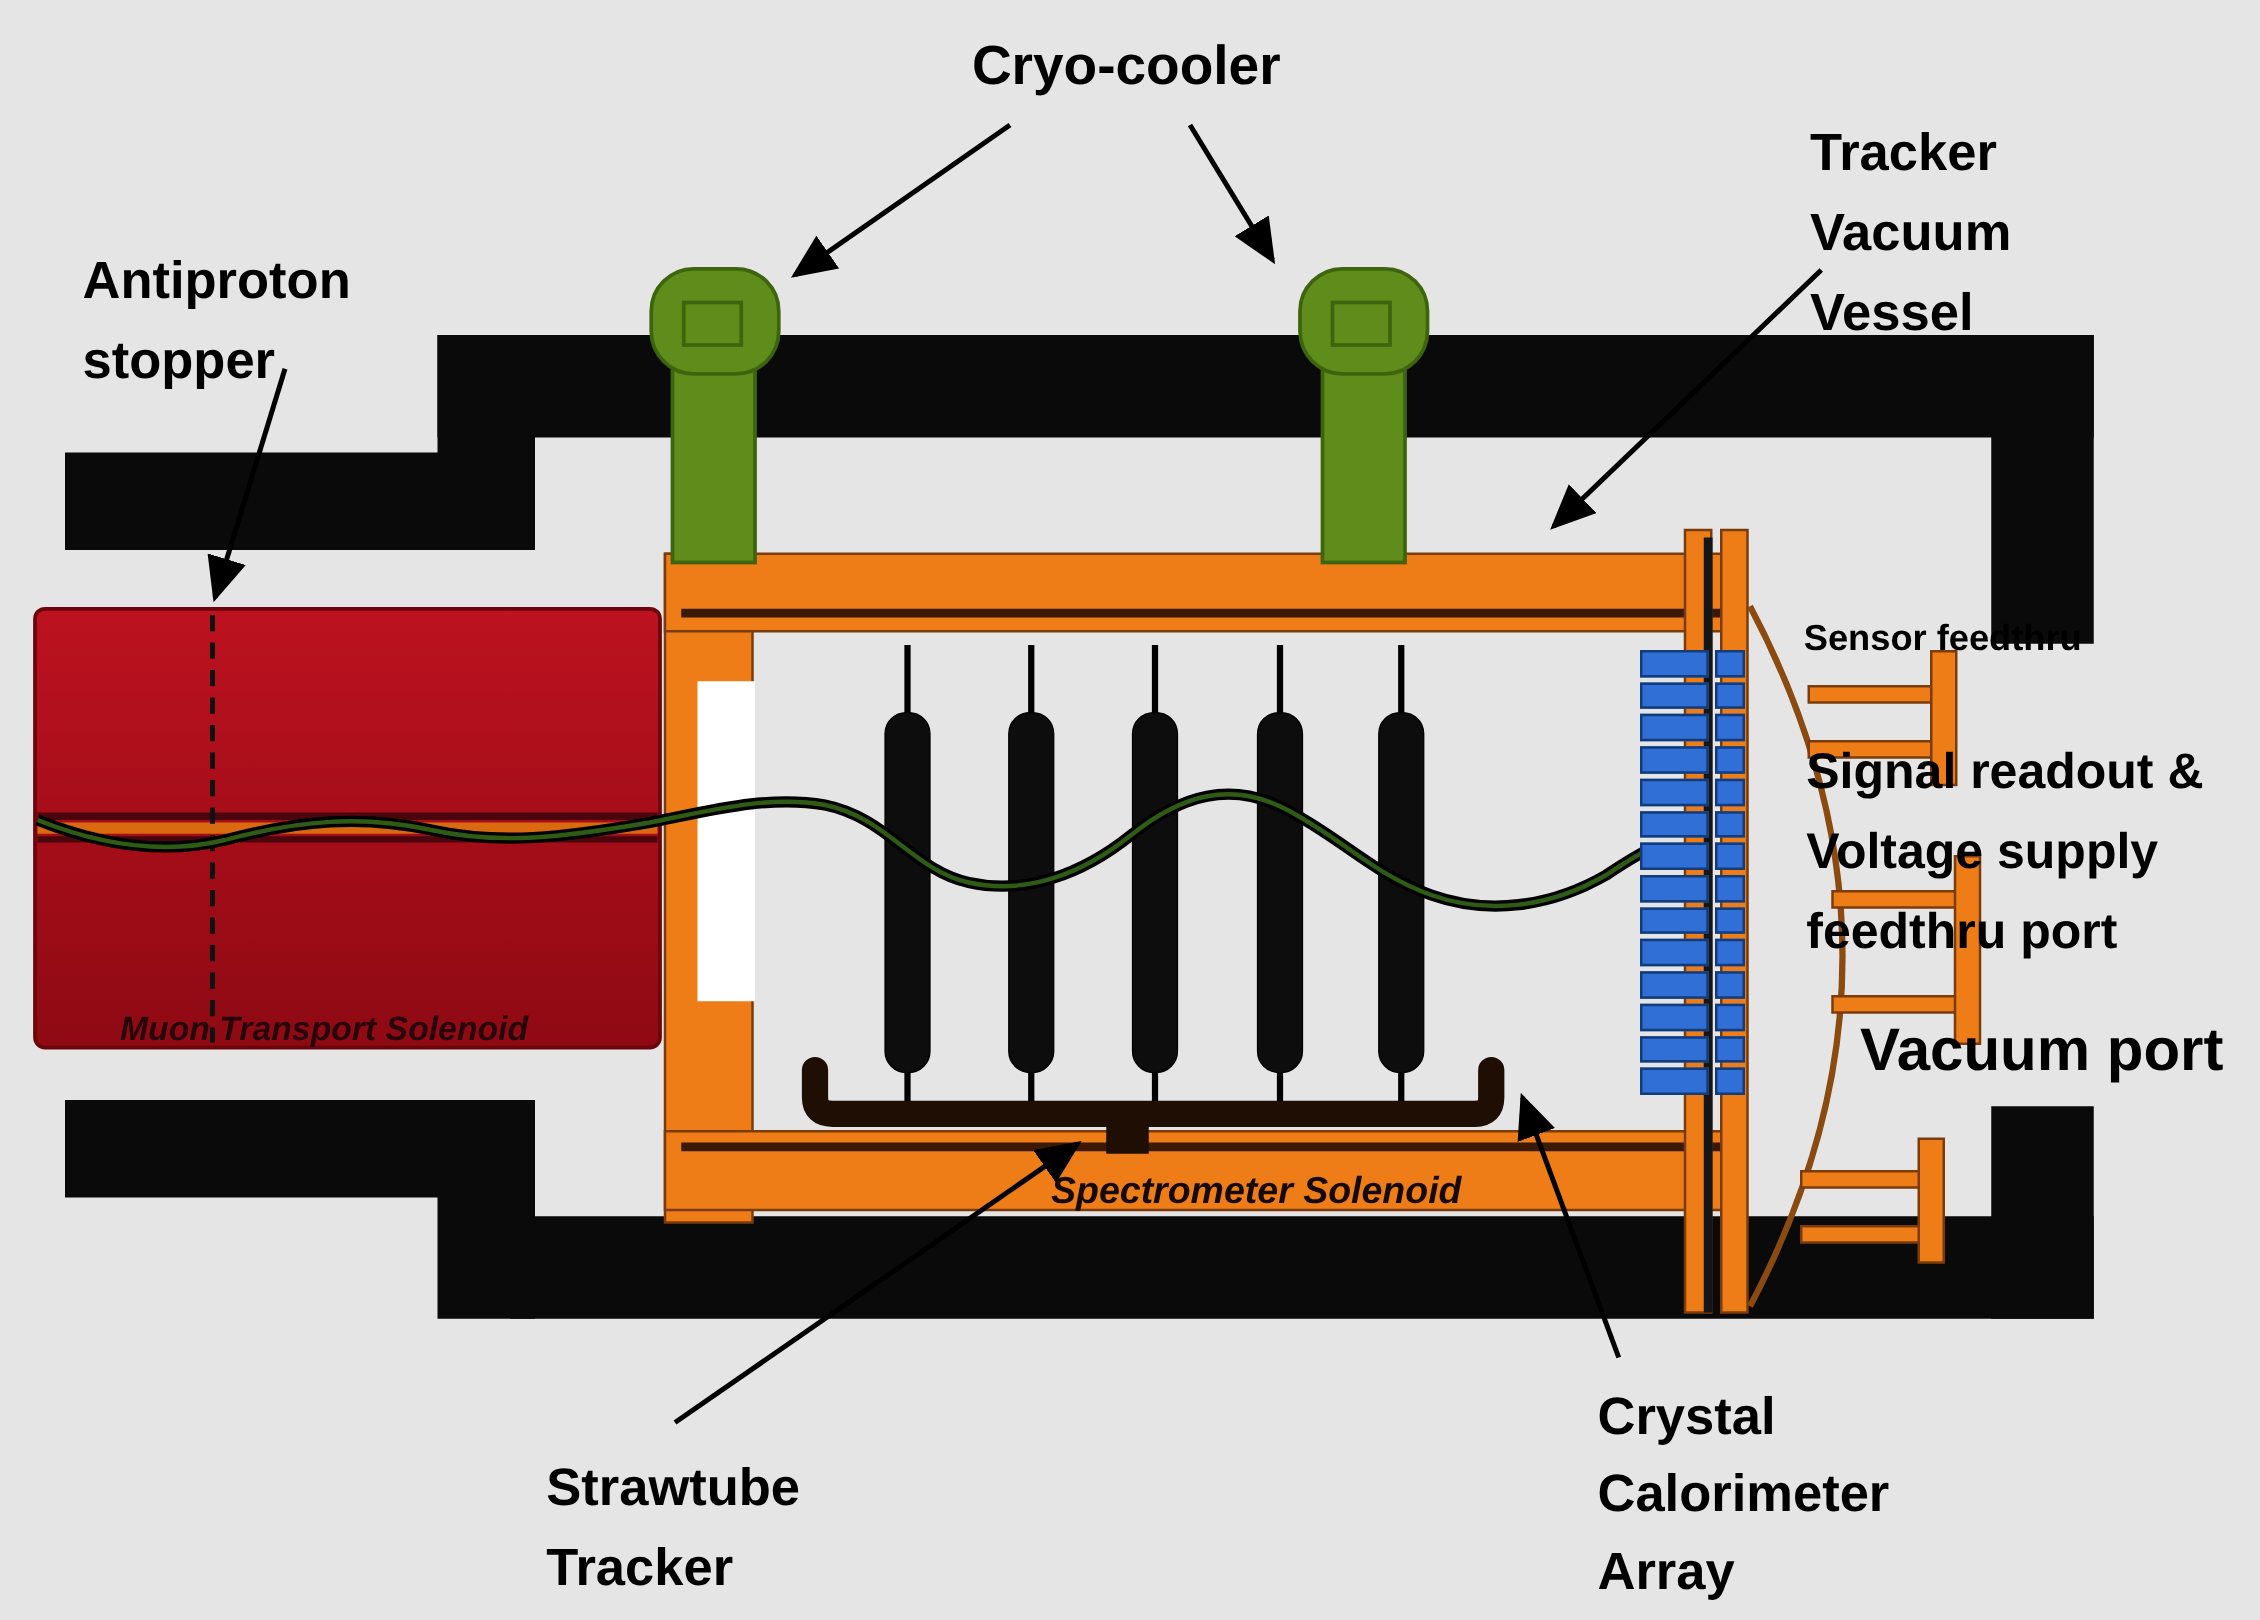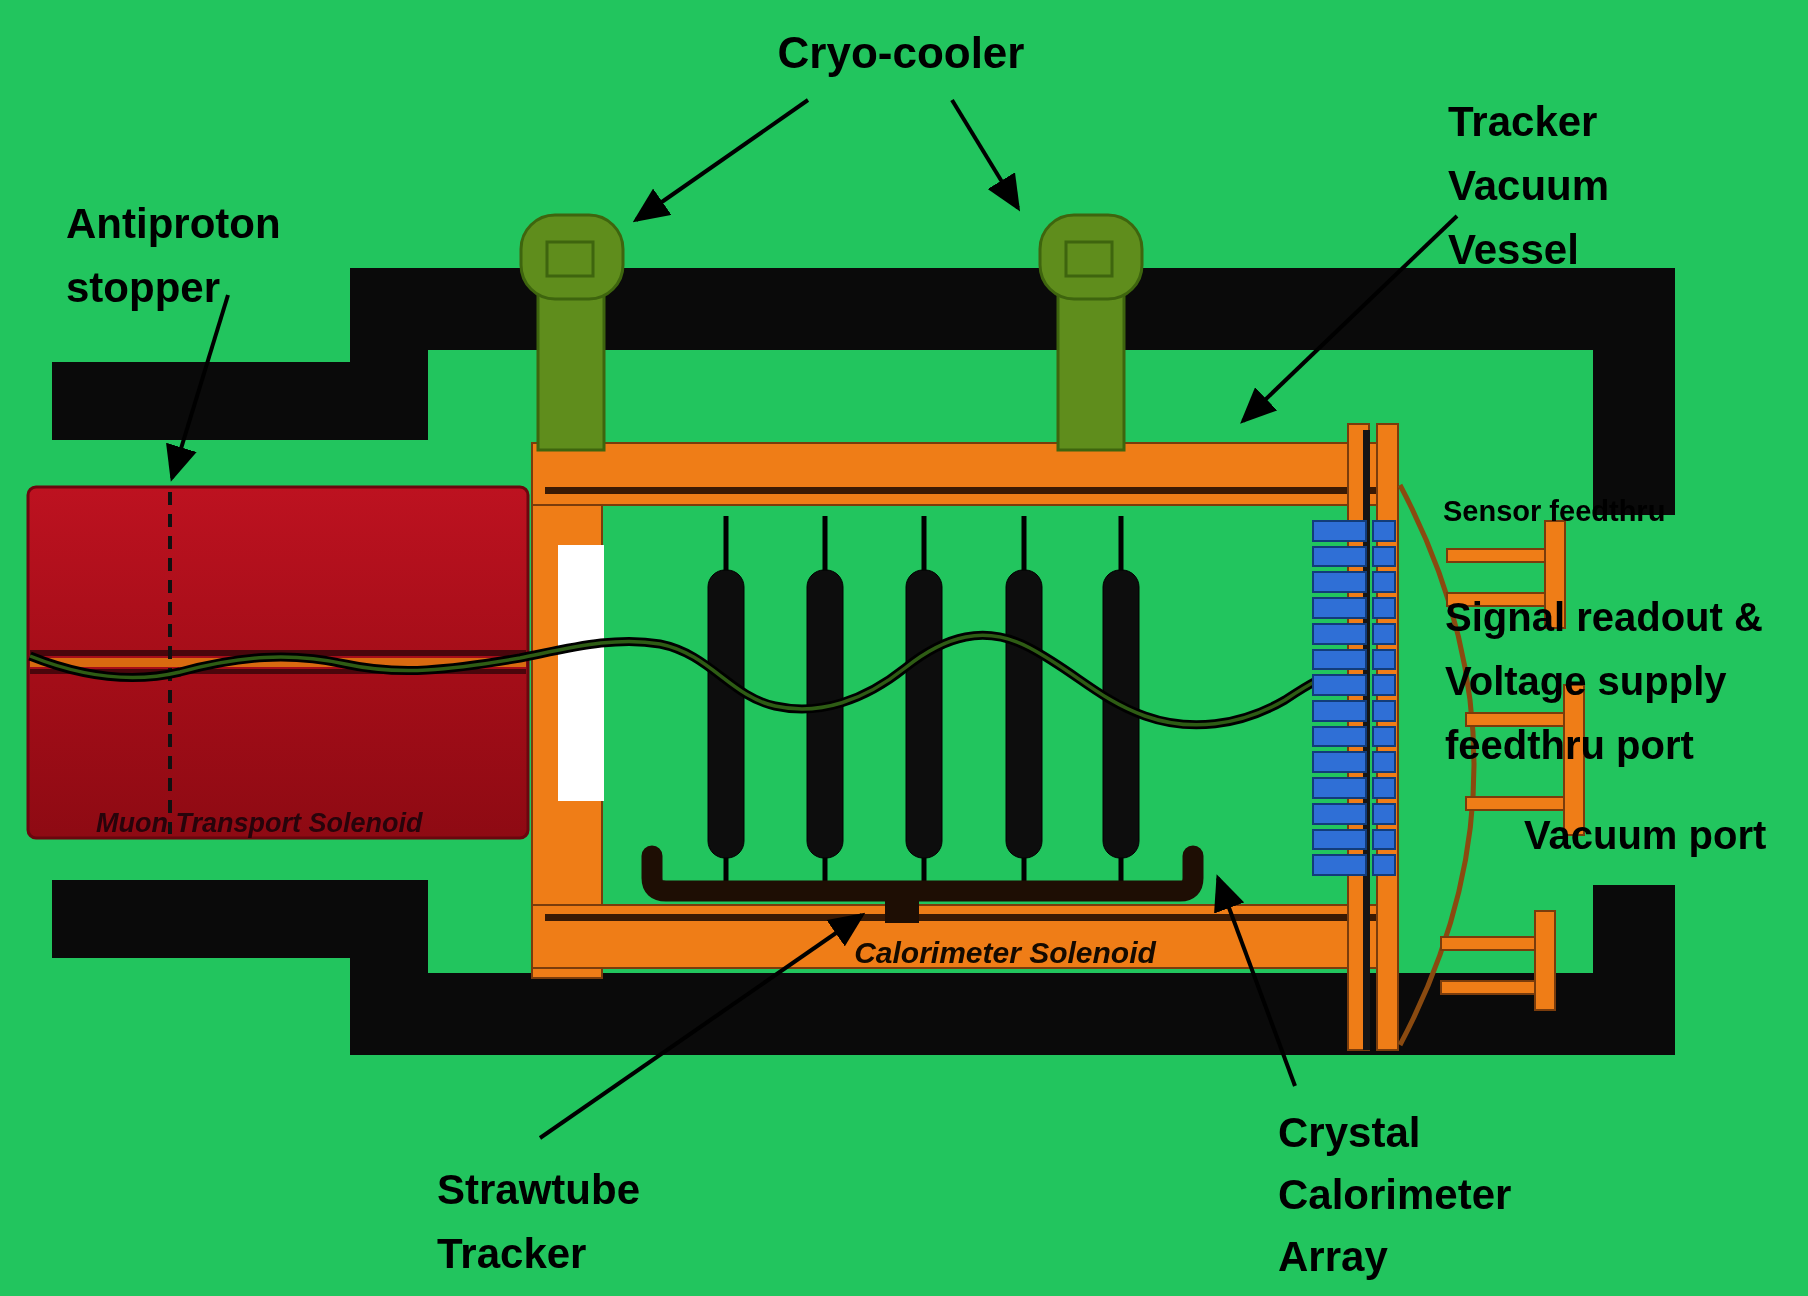--- a/index.html
+++ b/index.html
@@ -1,18 +1,18 @@
 <!DOCTYPE html>
 <html style="--black: #0a0a0a; --red: #bd1220; --red-dark: #8e0a13; --orange: #ef7d17; --orange-dark: #7a3c0c; --green: #5f8d1c; --green-dark: #3e650e; --blue: #2f6fd6; --blue-dark: #123c7a; --track-green: #2e5c14; --arc-brown: #8a4a10;"><head>
 <meta charset="utf-8">
 <style>
   * { margin:0; padding:0; box-sizing:border-box; }
   html,body { background:#ffffff; }
   .stage {
-    position:relative; width:1808px; height:1296px; background:#22c55e;
+    position:relative; width:1808px; height:1296px; background:#e5e5e5;
     font-family:"Liberation Sans","DejaVu Sans",sans-serif; overflow:hidden;
   }
   .stage > svg { position:absolute; left:0; top:0; }
   .lbl { position:absolute; font-weight:700; color:#000; }
   .lbl.big { font-size:42px; line-height:64px; }
   .lbl span { display:block; }
   .lbl.center { text-align:center; }
   .ital { position:absolute; font-style:italic; font-weight:700;margin-top:10px; }
   #muon-label { left:96px; top:798px; font-size:27px; color:#27040b; }
   #spectro-label { left:800px; top:926px; width:410px; text-align:center; font-size:30px; color:#140a00; }
@@ -178,31 +178,31 @@
   <div class="lbl" style="left:1443px;top:495px;font-size:29px">
     <span>Sensor feedthru</span>
   </div>
 
   <div class="lbl" style="left:1445px;top:585px;font-size:40px;line-height:64px">
     <span>Signal readout &amp;</span>
     <span>Voltage supply</span>
     <span>feedthru port</span>
   </div>
 
-  <div class="lbl" style="left:1524px;top:813px;font-size:40px">
+  <div class="lbl" style="left:1488px;top:813px;font-size:48px">
     <span>Vacuum port</span>
   </div>
 
   <div class="lbl big" style="left:437px;top:1158px">
     <span>Strawtube</span>
     <span>Tracker</span>
   </div>
 
   <div class="lbl big" style="left:1278px;top:1102px;line-height:62px">
     <span>Crystal</span>
     <span>Calorimeter</span>
     <span>Array</span>
   </div>
 
   <div class="ital" id="muon-label">Muon Transport Solenoid</div>
-  <div class="ital" id="spectro-label">Calorimeter Solenoid</div>
+  <div class="ital" id="spectro-label">Spectrometer Solenoid</div>
 
 </div>
 
 </body></html>

